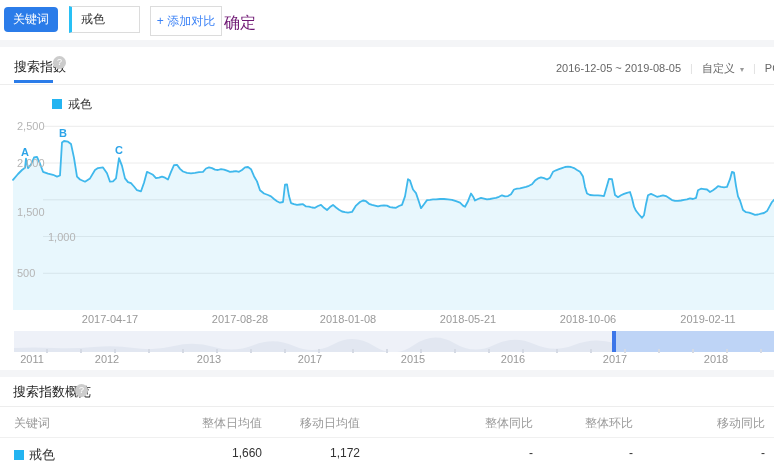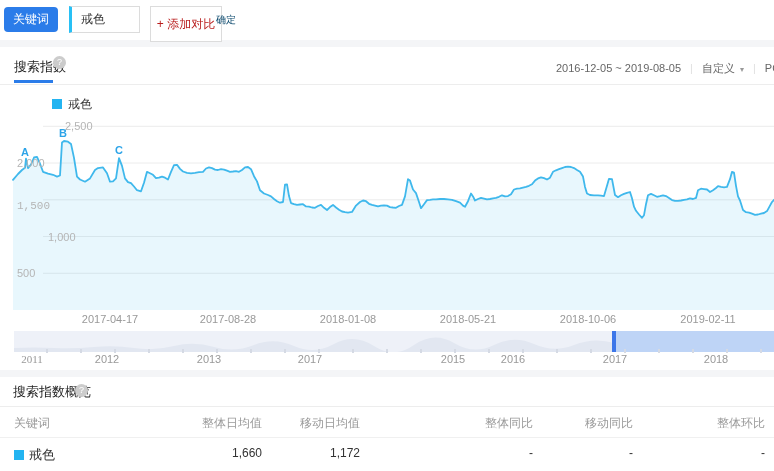--- a/index.html
+++ b/index.html
@@ -4,23 +4,23 @@
 <style>
   * { margin:0; padding:0; box-sizing:border-box; }
   html,body { width:774px; height:471px; overflow:hidden; background:#f4f5f7;
     font-family:"Liberation Sans","DejaVu Sans",sans-serif; }
   .topbar { position:absolute; left:0; top:0; width:774px; height:40px; background:#fff; }
   .kw-btn { position:absolute; left:4px; top:7px; width:54px; height:25px; background:#2b7ce9;
     color:#fff; font-size:12px; border:none; border-radius:4px; cursor:pointer; }
   .kw-input-wrap { position:absolute; left:69px; top:6px; width:71px; height:27px; background:#fff;
     border:1px solid #dcdcdc; border-left:3px solid #28c0f5; }
   .kw-input { border:none; outline:none; width:100%; height:100%; padding-left:9px; font-size:12px; color:#333; }
-  .add-btn { position:absolute; left:150px; top:6px; width:72px; height:36px; background:#fff;
-    border:1px solid #dcdcdc; color:#b91c1c; font-size:12px; cursor:pointer; }
-  .confirm { position:absolute; left:216px; top:13px; font-size:10px; color:#0c4a6e; cursor:pointer; }
+  .add-btn { position:absolute; left:150px; top:6px; width:72px; height:30px; background:#fff;
+    border:1px solid #dcdcdc; color:#3b82f6; font-size:12px; cursor:pointer; }
+  .confirm { position:absolute; left:224px; top:13px; font-size:16px; color:#701a75; cursor:pointer; }
   .card1 { position:absolute; left:0; top:47px; width:774px; height:323px; background:#fff; }
   .tab { position:absolute; left:14px; top:11px; font-size:13px; color:#222; cursor:pointer; }
   .tab-underline { position:absolute; left:14px; top:33px; width:39px; height:3px; background:#2b7ce9; }
   .hr1 { position:absolute; left:0; top:37px; width:774px; height:1px; background:#ededed; }
   .help { display:inline-block; width:13px; height:13px; border-radius:50%; background:#ccc; color:#fff;
     font-size:9px; line-height:13px; text-align:center; vertical-align:1px; cursor:pointer; }
   .help1 { position:absolute; left:53px; top:9px; }
   .help2 { position:absolute; left:75px; top:7px; }
   .range-row { position:absolute; left:556px; top:14px; font-size:11px; color:#666; white-space:nowrap; }
   .range-row .sep { color:#e0e0e0; margin:0 9px; }
@@ -83,69 +83,69 @@
   <div class="chart">
     <svg width="774" height="200" viewBox="0 0 774 200">
         <line x1="43" x2="774" y1="16.3" y2="16.3" stroke="#ececec" stroke-width="1"></line>
         <line x1="43" x2="774" y1="53.0" y2="53.0" stroke="#ececec" stroke-width="1"></line>
         <line x1="43" x2="774" y1="89.8" y2="89.8" stroke="#ececec" stroke-width="1"></line>
         <line x1="43" x2="774" y1="126.5" y2="126.5" stroke="#ececec" stroke-width="1"></line>
         <line x1="43" x2="774" y1="163.3" y2="163.3" stroke="#ececec" stroke-width="1"></line>
         <polygon points="13,200 13,69.9 18,64.0 22,60.0 25,57.8 26,48.6 28,58.1 31,54.5 34,47.5 37,46.8 40,53.7 43,61.8 48,63.7 53,64.8 57,66.6 60,65.5 62,32.4 64,31.0 68,31.7 71,33.9 74,47.9 77,66.6 80,69.5 85,71.7 90,68.4 95,60.0 98,58.1 103,57.4 107,63.3 110,71.7 113,71.4 116,68.4 119,48.2 122,55.9 125,68.4 128,72.1 131,73.2 134,76.5 137,80.2 141,81.3 144,72.8 147,61.8 150,63.3 153,64.8 156,68.1 159,67.7 162,66.6 165,67.7 168,69.5 171,61.8 174,55.2 177,54.8 180,58.9 183,61.5 187,62.9 191,63.3 195,62.9 199,62.2 203,61.8 206,58.5 209,57.4 212,58.1 215,59.6 218,60.0 221,59.2 224,59.6 227,60.7 230,61.8 233,61.5 236,61.1 239,61.8 242,60.0 245,57.4 248,57.0 251,59.2 254,66.2 257,71.4 260,80.2 264,83.5 268,85.0 271,86.4 274,89.0 277,91.2 280,92.7 283,92.0 285,74.7 287,74.3 289,86.1 291,93.1 294,94.2 297,94.9 300,94.5 303,94.2 306,96.4 309,96.7 312,97.5 315,97.8 318,96.0 321,94.9 324,97.8 327,100.0 330,97.1 333,94.9 336,97.5 339,99.7 342,101.5 345,102.2 348,102.6 352,101.9 356,95.6 360,92.0 363,90.5 366,91.2 369,93.8 372,94.9 375,95.6 378,96.4 381,95.6 384,95.3 387,95.6 390,97.1 393,97.5 396,97.8 399,96.0 402,94.9 405,86.4 408,69.2 410,70.6 413,79.5 416,83.1 419,92.0 421,98.2 424,94.2 427,90.1 430,89.8 433,89.4 436,89.4 440,89.0 444,89.0 448,89.4 452,89.8 456,91.2 460,92.7 463,95.6 465,96.7 468,91.2 471,83.5 473,86.4 475,90.5 478,89.0 481,87.9 484,88.6 487,89.4 490,89.0 493,88.3 496,87.9 499,86.8 502,85.3 505,86.4 508,86.1 511,84.2 514,79.5 517,78.7 520,78.4 523,77.6 526,76.9 529,75.8 532,74.3 535,70.6 538,68.4 541,67.3 544,68.1 547,69.5 550,67.7 553,61.8 556,60.3 559,59.2 562,58.1 565,57.0 568,56.7 571,57.0 574,58.1 577,60.0 580,61.8 583,66.6 585,76.9 587,83.5 590,85.0 594,85.3 598,85.3 601,85.7 604,86.1 607,75.8 609,68.8 612,69.2 615,85.0 618,87.2 621,85.3 624,83.9 627,82.8 630,82.0 632,88.3 634,96.7 636,100.8 639,104.5 642,107.8 644,105.2 646,94.2 648,85.3 651,83.9 654,85.3 657,86.8 660,86.1 663,85.3 666,86.1 669,87.9 672,90.1 675,90.9 678,90.9 681,90.5 684,89.8 687,89.4 690,88.3 693,89.0 696,87.9 698,80.2 701,78.7 704,79.1 707,79.5 710,82.0 713,80.2 716,78.0 718,76.2 721,76.9 724,77.3 727,76.9 730,69.2 732,61.8 734,62.6 736,75.8 738,86.4 740,90.5 743,100.0 746,102.2 749,102.6 752,103.7 755,104.8 758,104.5 761,103.7 764,103.0 767,101.1 770,95.6 772,92.0 774,89.8 774,200" fill="rgba(80,190,240,0.13)"></polygon>
         <polyline points="13,69.9 18,64.0 22,60.0 25,57.8 26,48.6 28,58.1 31,54.5 34,47.5 37,46.8 40,53.7 43,61.8 48,63.7 53,64.8 57,66.6 60,65.5 62,32.4 64,31.0 68,31.7 71,33.9 74,47.9 77,66.6 80,69.5 85,71.7 90,68.4 95,60.0 98,58.1 103,57.4 107,63.3 110,71.7 113,71.4 116,68.4 119,48.2 122,55.9 125,68.4 128,72.1 131,73.2 134,76.5 137,80.2 141,81.3 144,72.8 147,61.8 150,63.3 153,64.8 156,68.1 159,67.7 162,66.6 165,67.7 168,69.5 171,61.8 174,55.2 177,54.8 180,58.9 183,61.5 187,62.9 191,63.3 195,62.9 199,62.2 203,61.8 206,58.5 209,57.4 212,58.1 215,59.6 218,60.0 221,59.2 224,59.6 227,60.7 230,61.8 233,61.5 236,61.1 239,61.8 242,60.0 245,57.4 248,57.0 251,59.2 254,66.2 257,71.4 260,80.2 264,83.5 268,85.0 271,86.4 274,89.0 277,91.2 280,92.7 283,92.0 285,74.7 287,74.3 289,86.1 291,93.1 294,94.2 297,94.9 300,94.5 303,94.2 306,96.4 309,96.7 312,97.5 315,97.8 318,96.0 321,94.9 324,97.8 327,100.0 330,97.1 333,94.9 336,97.5 339,99.7 342,101.5 345,102.2 348,102.6 352,101.9 356,95.6 360,92.0 363,90.5 366,91.2 369,93.8 372,94.9 375,95.6 378,96.4 381,95.6 384,95.3 387,95.6 390,97.1 393,97.5 396,97.8 399,96.0 402,94.9 405,86.4 408,69.2 410,70.6 413,79.5 416,83.1 419,92.0 421,98.2 424,94.2 427,90.1 430,89.8 433,89.4 436,89.4 440,89.0 444,89.0 448,89.4 452,89.8 456,91.2 460,92.7 463,95.6 465,96.7 468,91.2 471,83.5 473,86.4 475,90.5 478,89.0 481,87.9 484,88.6 487,89.4 490,89.0 493,88.3 496,87.9 499,86.8 502,85.3 505,86.4 508,86.1 511,84.2 514,79.5 517,78.7 520,78.4 523,77.6 526,76.9 529,75.8 532,74.3 535,70.6 538,68.4 541,67.3 544,68.1 547,69.5 550,67.7 553,61.8 556,60.3 559,59.2 562,58.1 565,57.0 568,56.7 571,57.0 574,58.1 577,60.0 580,61.8 583,66.6 585,76.9 587,83.5 590,85.0 594,85.3 598,85.3 601,85.7 604,86.1 607,75.8 609,68.8 612,69.2 615,85.0 618,87.2 621,85.3 624,83.9 627,82.8 630,82.0 632,88.3 634,96.7 636,100.8 639,104.5 642,107.8 644,105.2 646,94.2 648,85.3 651,83.9 654,85.3 657,86.8 660,86.1 663,85.3 666,86.1 669,87.9 672,90.1 675,90.9 678,90.9 681,90.5 684,89.8 687,89.4 690,88.3 693,89.0 696,87.9 698,80.2 701,78.7 704,79.1 707,79.5 710,82.0 713,80.2 716,78.0 718,76.2 721,76.9 724,77.3 727,76.9 730,69.2 732,61.8 734,62.6 736,75.8 738,86.4 740,90.5 743,100.0 746,102.2 749,102.6 752,103.7 755,104.8 758,104.5 761,103.7 764,103.0 767,101.1 770,95.6 772,92.0 774,89.8" fill="none" stroke="#3fb8ec" stroke-width="1.8" stroke-linejoin="round" stroke-linecap="round"></polyline>
       </svg>
-  <div class="ylab" style="top: 16.3px; margin-left: 48px;">2,500</div>
+  <div class="ylab" style="top: 16.3px;">2,500</div>
       <div class="ylab" style="top: 53px;">2,000</div>
-      <div class="ylab" style="top: 96px; font-family: Liberation Mono, monospace;">1,500</div>
+      <div class="ylab" style="top: 102px;">1,500</div>
       <div class="ylab" style="top: 126.5px; margin-left: 31px;">1,000</div>
       <div class="ylab" style="top: 163.3px; text-align: center;">500</div>
       <span class="marker" style="left: 25px; top: 36px;">A</span>
       <span class="marker" style="left: 63px; top: 17px;">B</span>
       <span class="marker" style="left: 119px; top: 34px;">C</span>
     </div>
 
   <div class="xlabs">
       <span class="xlab" style="left: 110px;">2017-04-17</span>
-      <span class="xlab" style="left: 228px;">2017-08-28</span>
+      <span class="xlab" style="left: 240px;">2017-08-28</span>
       <span class="xlab" style="left: 348px;">2018-01-08</span>
       <span class="xlab" style="left: 468px;">2018-05-21</span>
       <span class="xlab" style="left: 588px;">2018-10-06</span>
       <span class="xlab" style="left: 708px;">2019-02-11</span>
     </div>
 
   <div class="slider">
     <svg width="760" height="21" viewBox="0 0 760 21">
       <path d="M0,17 Q20,16 40,17 T80,16 T120,17 T160,15 T200,16 T240,14 T280,15 T320,13 T360,15 T400,14 T440,12 T480,14 T520,13 T560,14 T600,12 T640,13 T680,11 T720,13 T760,12 L760,21 L0,21 Z" fill="#e2e7f1"></path>
     </svg>
     <div class="sel" style="left: 600px; width: 160px; background: rgb(190, 212, 246);"></div>
     <div class="handle" style="left: 598px; background: rgb(60, 118, 233);"></div>
   </div>
   <div class="years">
-      <span class="year" style="left: 32px; font-family: Liberation Serif, serif;">2011</span>
+      <span class="year" style="left: 32px;">2011</span>
       <span class="year" style="left: 107px;">2012</span>
       <span class="year" style="left: 209px;">2013</span>
       <span class="year" style="left: 310px;">2017</span>
-      <span class="year" style="left: 413px; margin-left: 40px;">2015</span>
+      <span class="year" style="left: 413px;">2015</span>
       <span class="year" style="left: 513px;">2016</span>
       <span class="year" style="left: 615px;">2017</span>
       <span class="year" style="left: 716px;">2018</span>
     </div>
 </div>
 
 <div class="card2">
   <span class="ov-title">搜索指数概览</span>
   <span class="help help2">?</span>
   <div class="hr2"></div>
   <div class="tbl-head">
     <div>关键词</div>
     <div>整体日均值</div>
     <div>移动日均值</div>
     <div>整体同比</div>
+    <div>整体环比</div>
     <div>移动同比</div>
-    <div>整体环比</div>
   </div>
   <div class="hr3"></div>
   <div class="tbl-row">
     <div class="row-kw"><span class="sq"></span><span>戒色</span></div>
     <div>1,660</div>
     <div>1,172</div>
     <div>-</div>
     <div>-</div>
     <div>-</div>
   </div>

